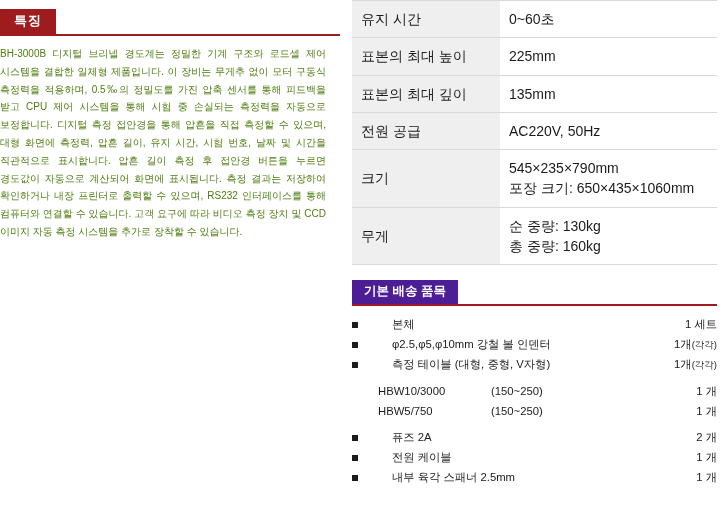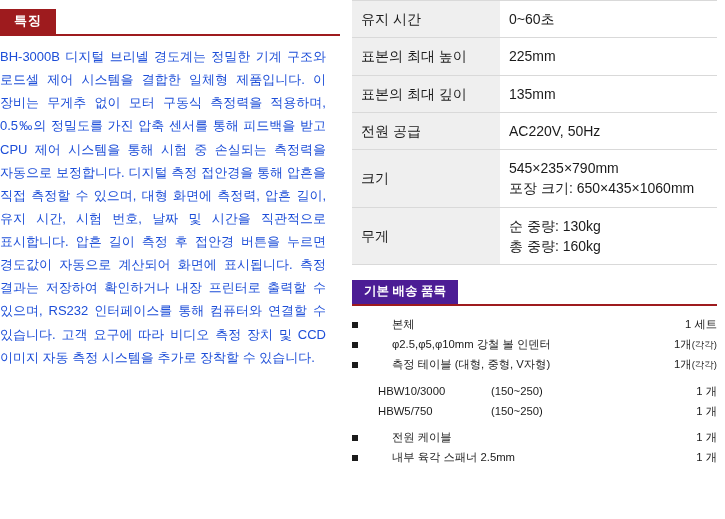--- a/index.html
+++ b/index.html
@@ -37,24 +37,24 @@
     letter-spacing: 1px;
   }
   .tag-underline {
     border-bottom: 2px solid #9e1b1e;
     width: 100%;
     margin-top: 0px;
   }
   .feature-body {
     margin-top: 9px;
     padding-right: 14px;
-    font-size: 13px;
+    font-size: 10px;
     line-height: 1.78;
     text-align: justify;
-    color: #1d4ed8;
+    color: #4d7c0f;
     word-break: keep-all;
   }
   
   .right-col {
     position: absolute;
     left: 352px;
     top: 0;
     width: 373px;
     height: 519px;
   }
@@ -227,20 +227,27 @@
           <div class="pack-label">
             <span class="sub-name">HBW5/750</span>
             <span class="sub-range">(150~250)</span>
           </div>
           <div class="pack-qty">1 개</div>
         </div>
         <div class="spacer-row"></div>
         <div class="pack-row">
           <div class="pack-label">
             <span class="bullet"></span>
+            <span>퓨즈 2A</span>
+          </div>
+          <div class="pack-qty">2 개</div>
+        </div>
+        <div class="pack-row">
+          <div class="pack-label">
+            <span class="bullet"></span>
             <span>전원 케이블</span>
           </div>
           <div class="pack-qty">1 개</div>
         </div>
         <div class="pack-row">
           <div class="pack-label">
             <span class="bullet"></span>
             <span>내부 육각 스패너 2.5mm</span>
           </div>
           <div class="pack-qty">1 개</div>

